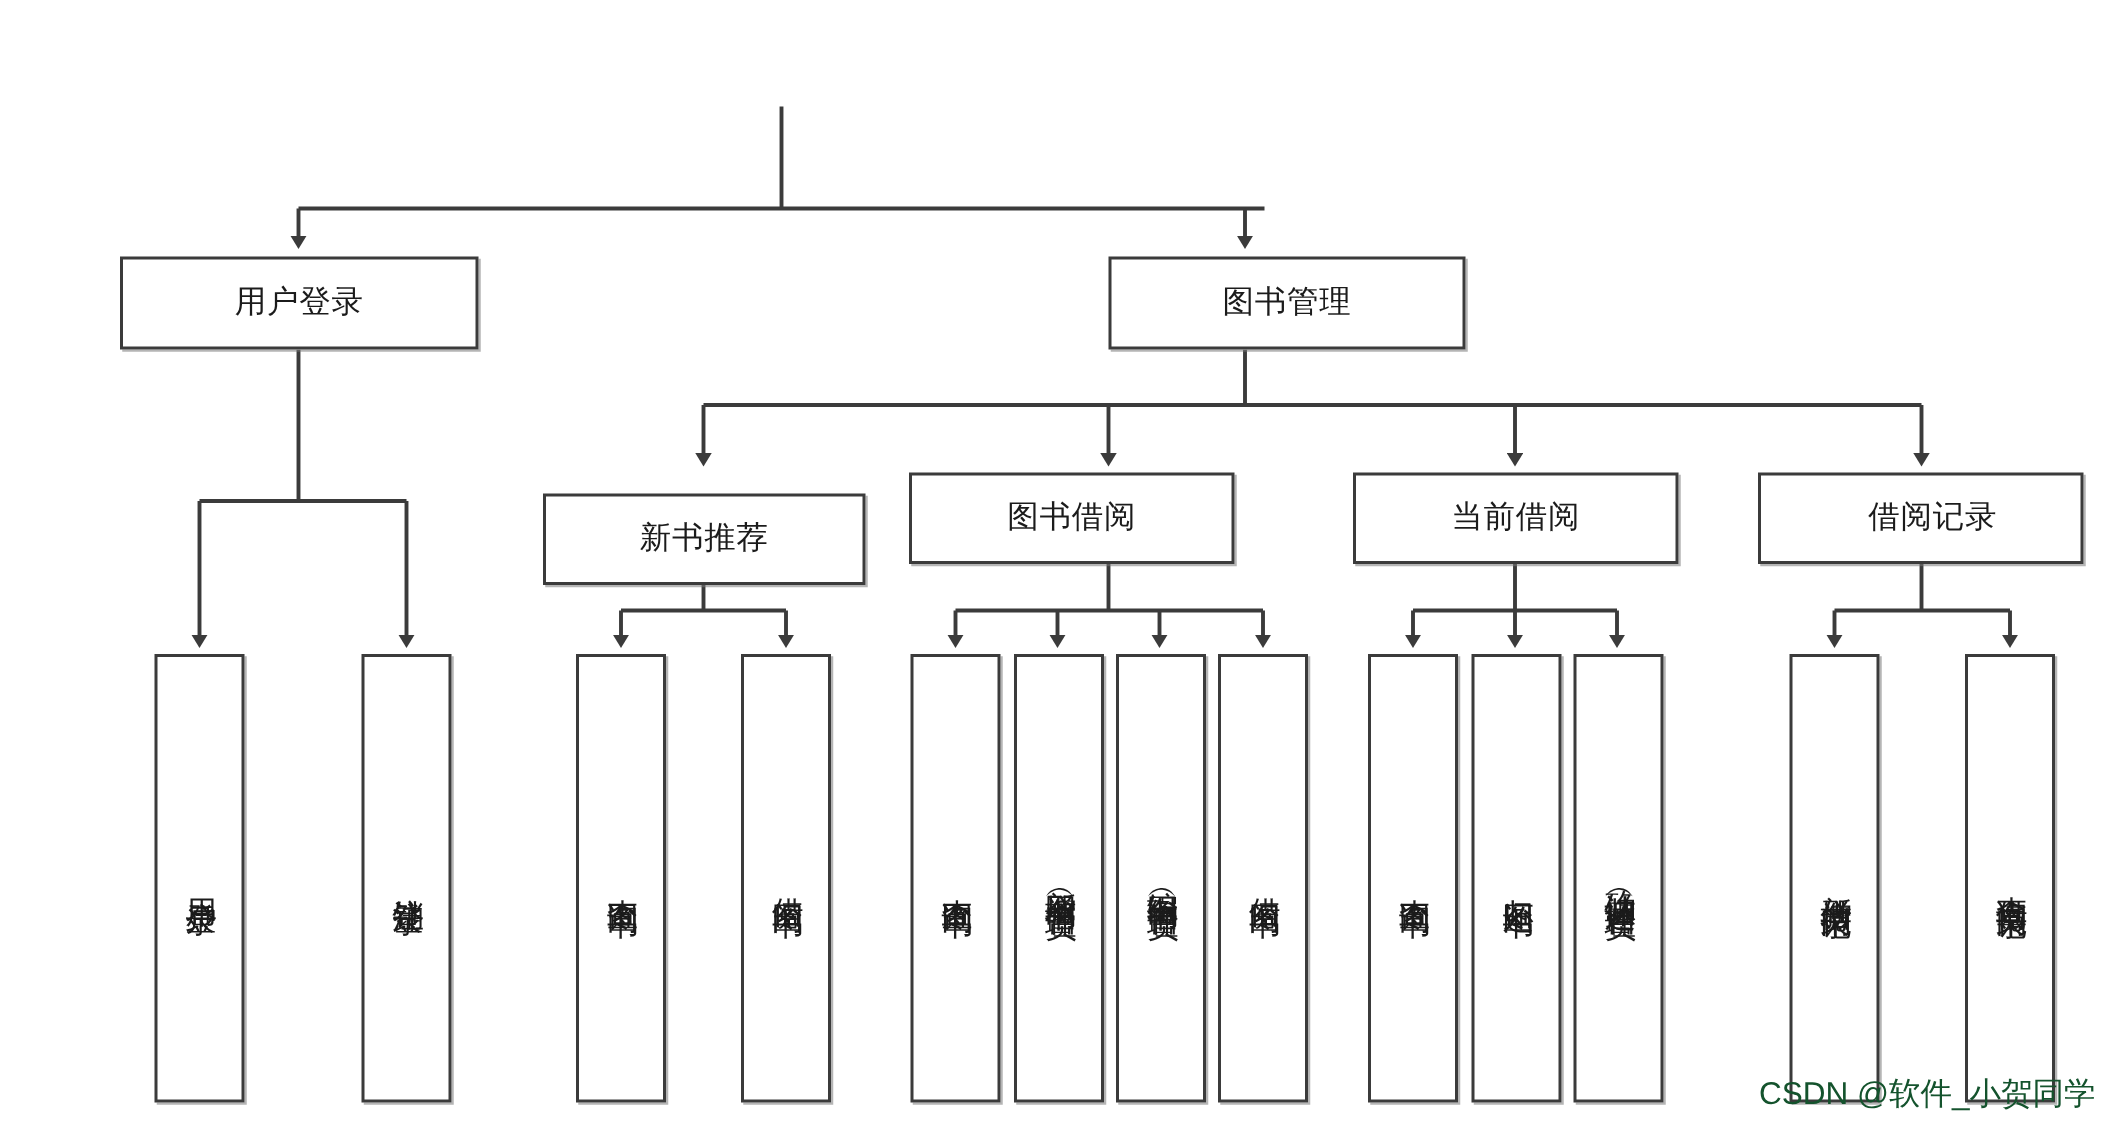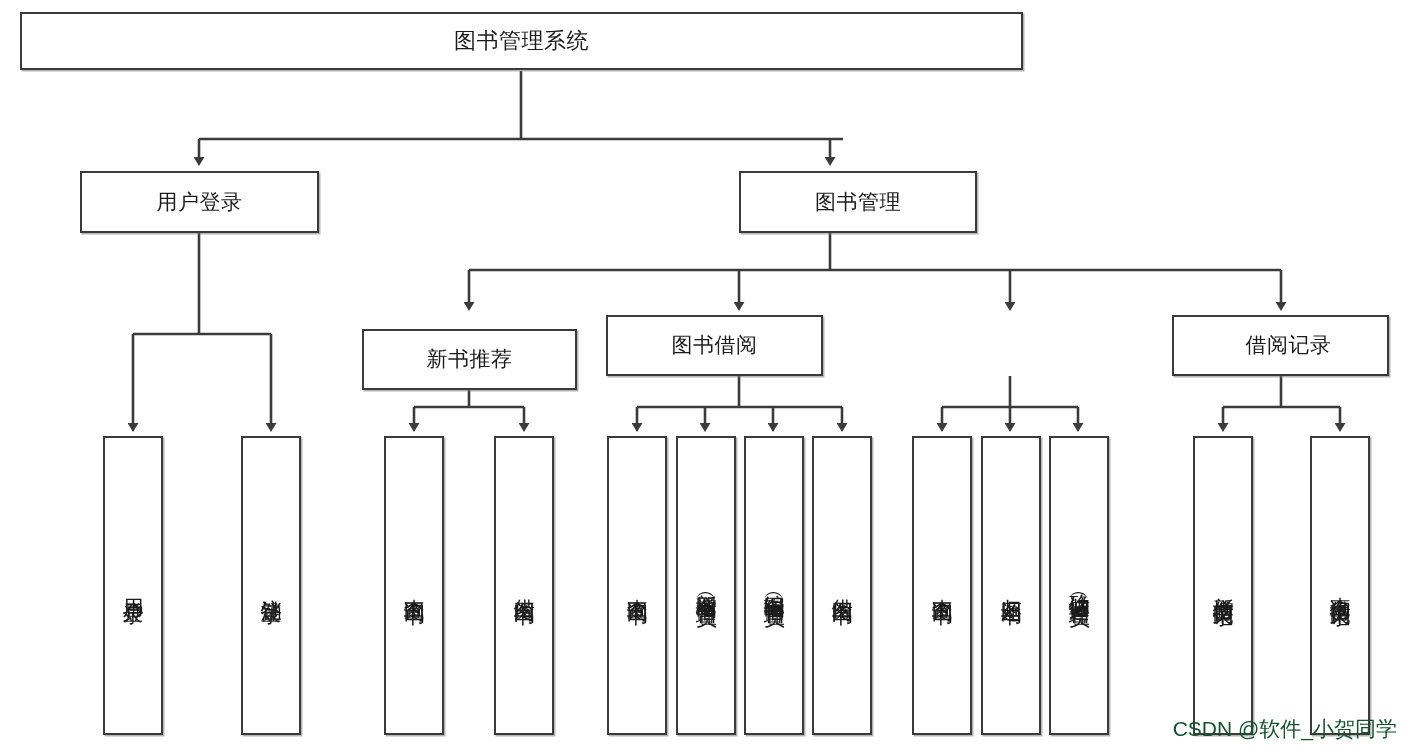--- a/index.html
+++ b/index.html
@@ -123,37 +123,37 @@
       <path d="M1010,407 L1010,424" marker-end="url(#arrow)"></path>
       <path d="M1078,407 L1078,424" marker-end="url(#arrow)"></path>
 
       <path d="M1281,376 L1281,407"></path>
       <path d="M1223,407 L1340,407"></path>
       <path d="M1223,407 L1223,424" marker-end="url(#arrow)"></path>
       <path d="M1340,407 L1340,424" marker-end="url(#arrow)"></path>
     </g>
   </svg>
 
-  <div class="node h root" style="left:20px; top:12px; width:1003px; height:58px;">
-    <span class="label">图书管理系统</span>
-  </div>
 
   <div class="node h" style="left:80px; top:171px; width:239px; height:62px;">
     <span class="label">用户登录</span>
   </div>
   <div class="node h" style="left:711px; top:171px; width:238px; height:62px;margin-left:28px;">
     <span class="label">图书管理</span>
   </div>
 
   <div class="node h" style="left:362px; top:329px; width:215px; height:61px;">
     <span class="label">新书推荐</span>
   </div>
   <div class="node h" style="left:606px; top:315px; width:217px; height:61px;">
     <span class="label">图书借阅</span>
   </div>
+  <div class="node h" style="left:902px; top:315px; width:217px; height:61px;">
+    <span class="label">当前借阅</span>
+  </div>
   <div class="node h" style="left:1172px; top:315px; width:217px; height:61px;padding-left:16px;">
     <span class="label">借阅记录</span>
   </div>
 
   <div class="node v" style="left:103px; top:436px; width:60px; height:299px;">
     <span class="label">用户登录</span>
   </div>
   <div class="node v" style="left:241px; top:436px; width:60px; height:299px;">
     <span class="label">注销登录</span>
   </div>

